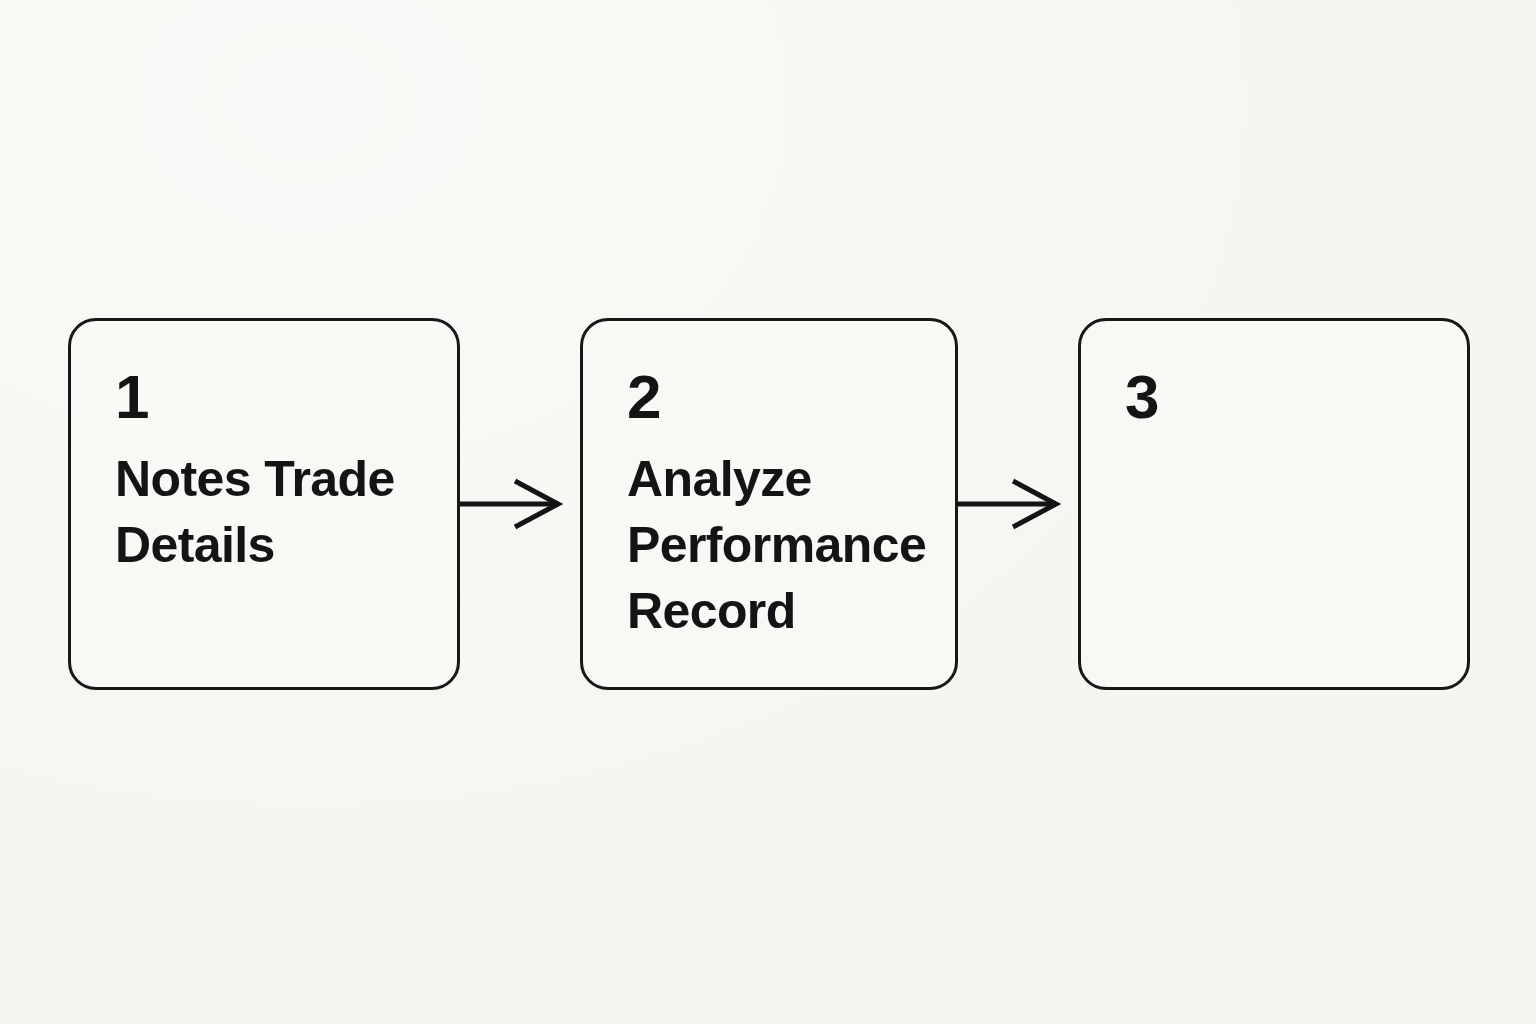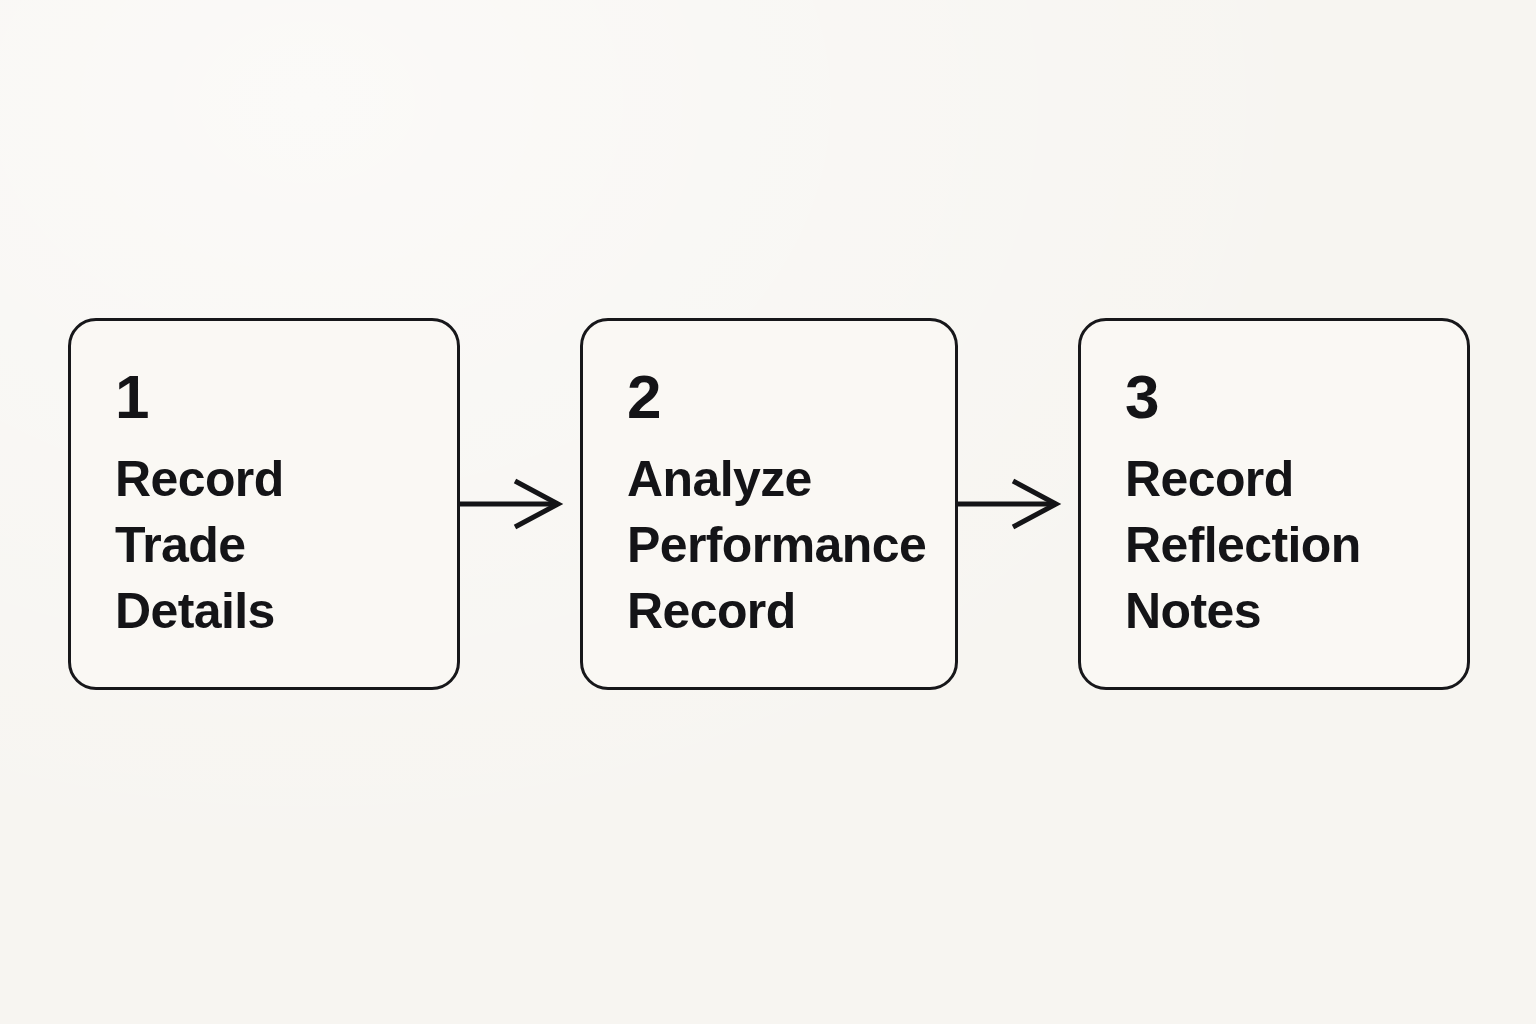--- a/index.html
+++ b/index.html
@@ -71,21 +71,21 @@
   }
 </style>
 </head>
 <body>
 
 <div class="canvas">
   <div class="flow-row">
 
     <div class="step-box w1">
       <div class="step-number">1</div>
-      <div class="step-label">Record Trade Details</div>
+      <div class="step-label">Notes Trade Details</div>
     </div>
 
     <div class="arrow-cell">
       <svg width="120" height="60" viewBox="0 0 120 60">
         <line x1="0" y1="30" x2="95" y2="30" stroke="currentColor" stroke-width="5"></line>
         <polyline points="55,7 98,30 55,53" fill="none" stroke="currentColor" stroke-width="5" stroke-linejoin="miter" stroke-linecap="butt"></polyline>
       </svg>
     </div>
 
     <div class="step-box w2">
@@ -95,17 +95,16 @@
 
     <div class="arrow-cell">
       <svg width="120" height="60" viewBox="0 0 120 60">
         <line x1="0" y1="30" x2="95" y2="30" stroke="currentColor" stroke-width="5"></line>
         <polyline points="55,7 98,30 55,53" fill="none" stroke="currentColor" stroke-width="5" stroke-linejoin="miter" stroke-linecap="butt"></polyline>
       </svg>
     </div>
 
     <div class="step-box w3">
       <div class="step-number">3</div>
-      <div class="step-label">Record Reflection Notes</div>
     </div>
 
   </div>
 </div>
 
 </body></html>

